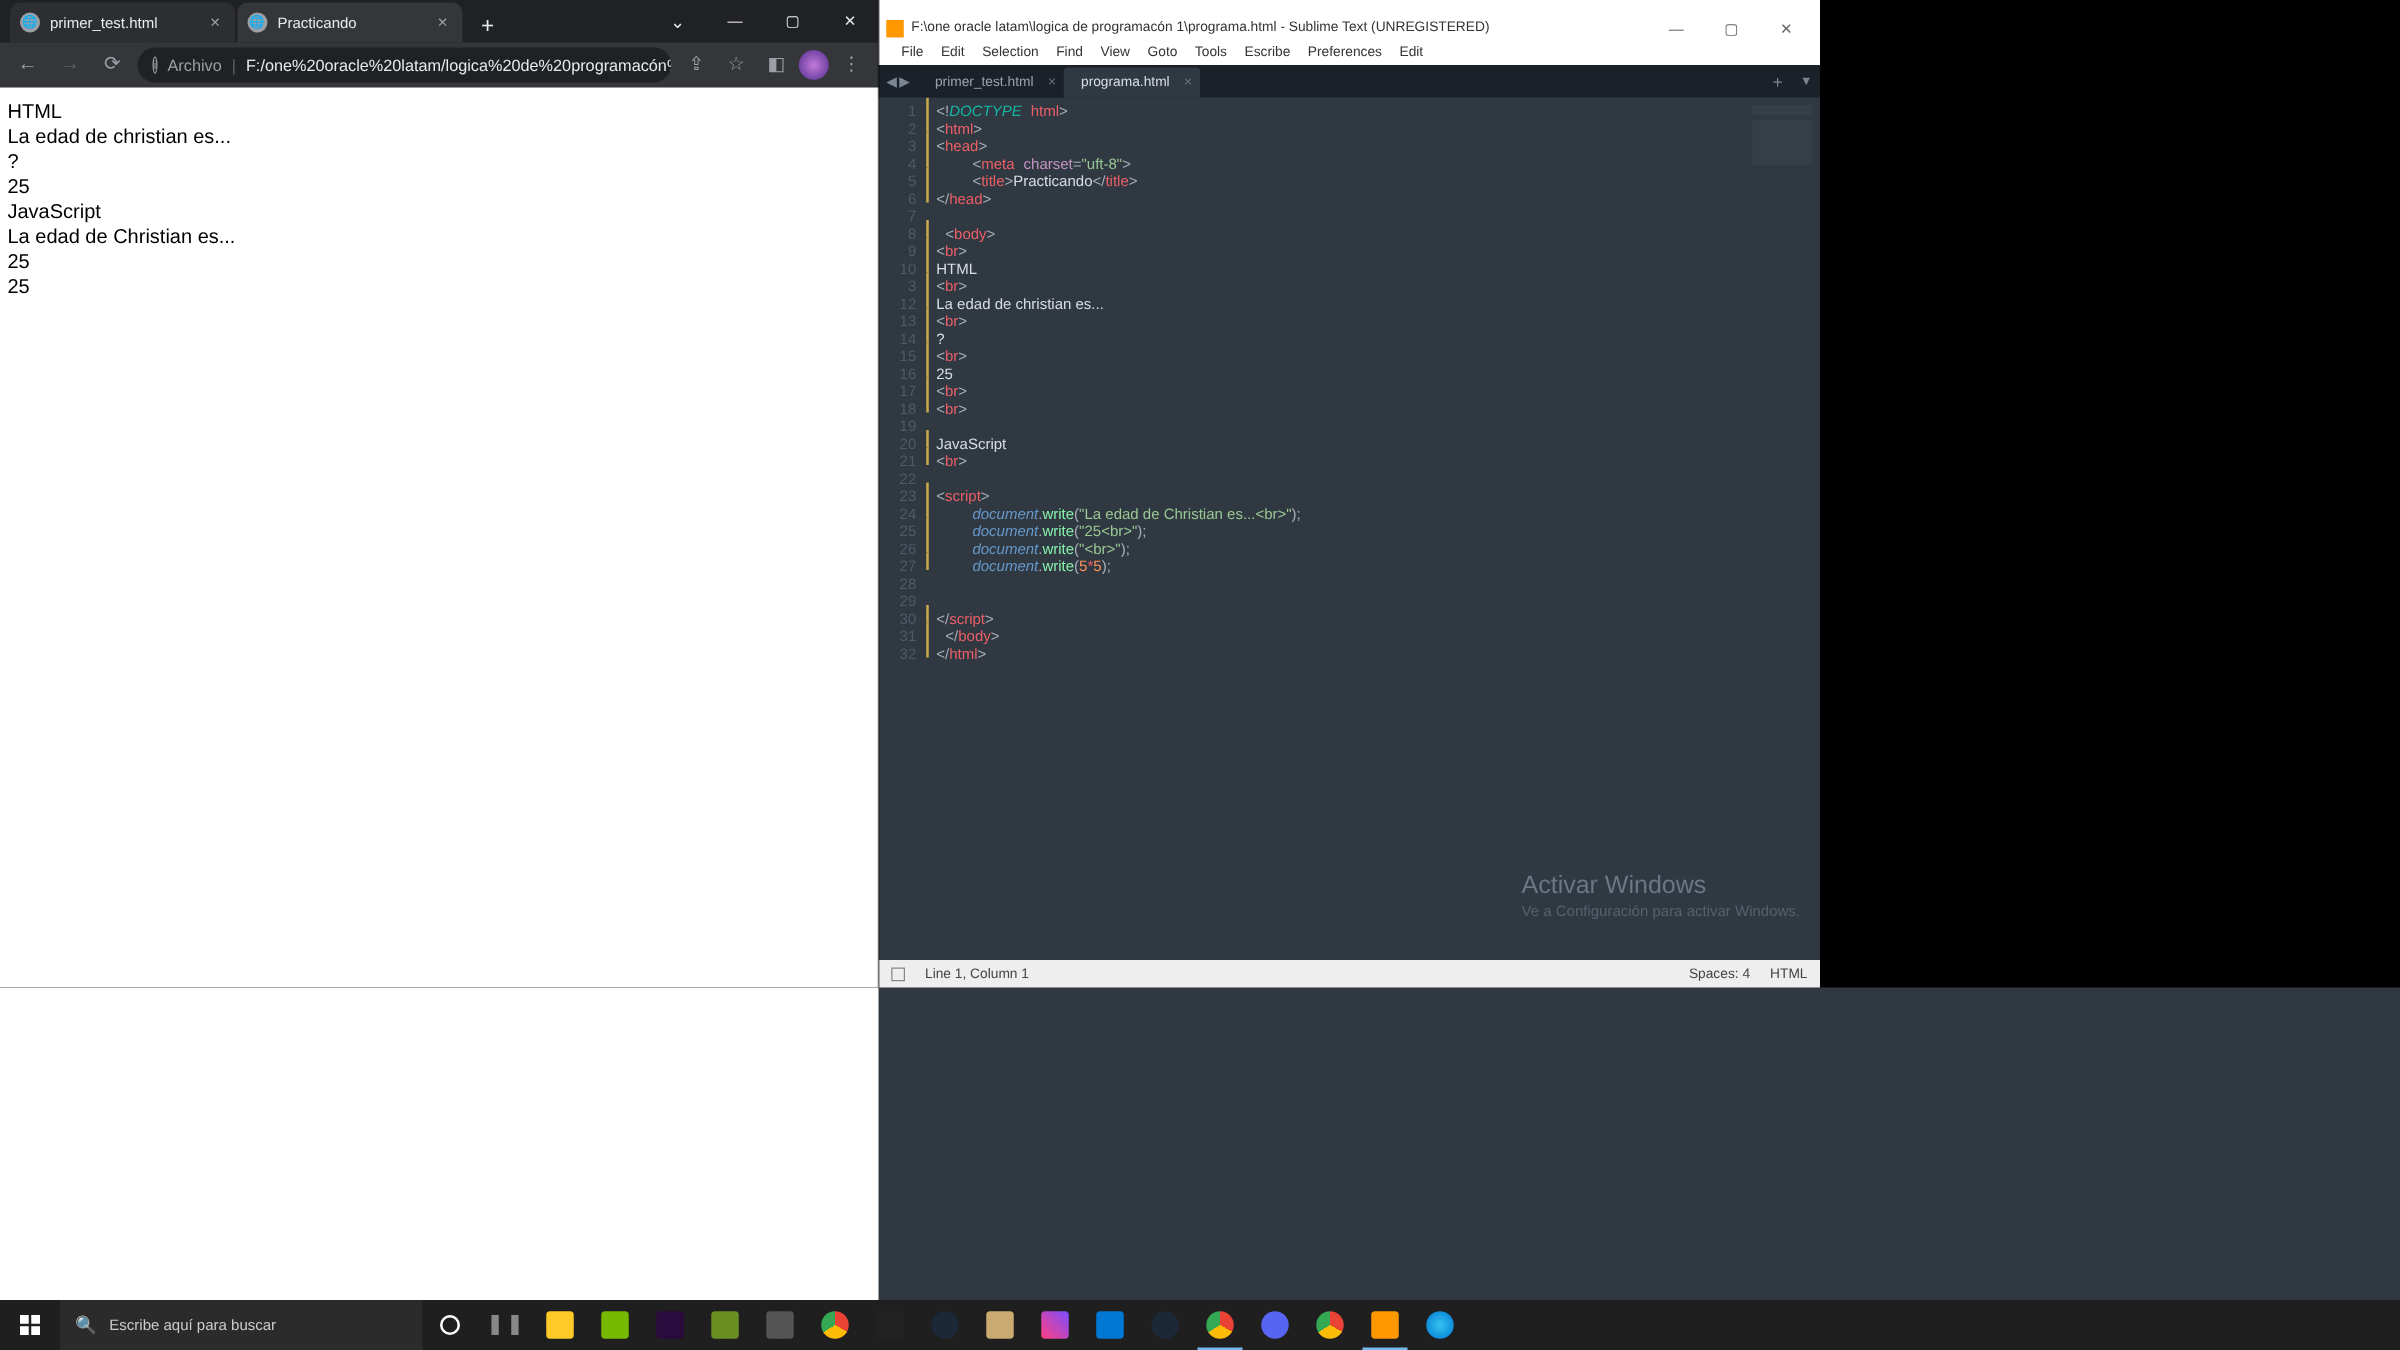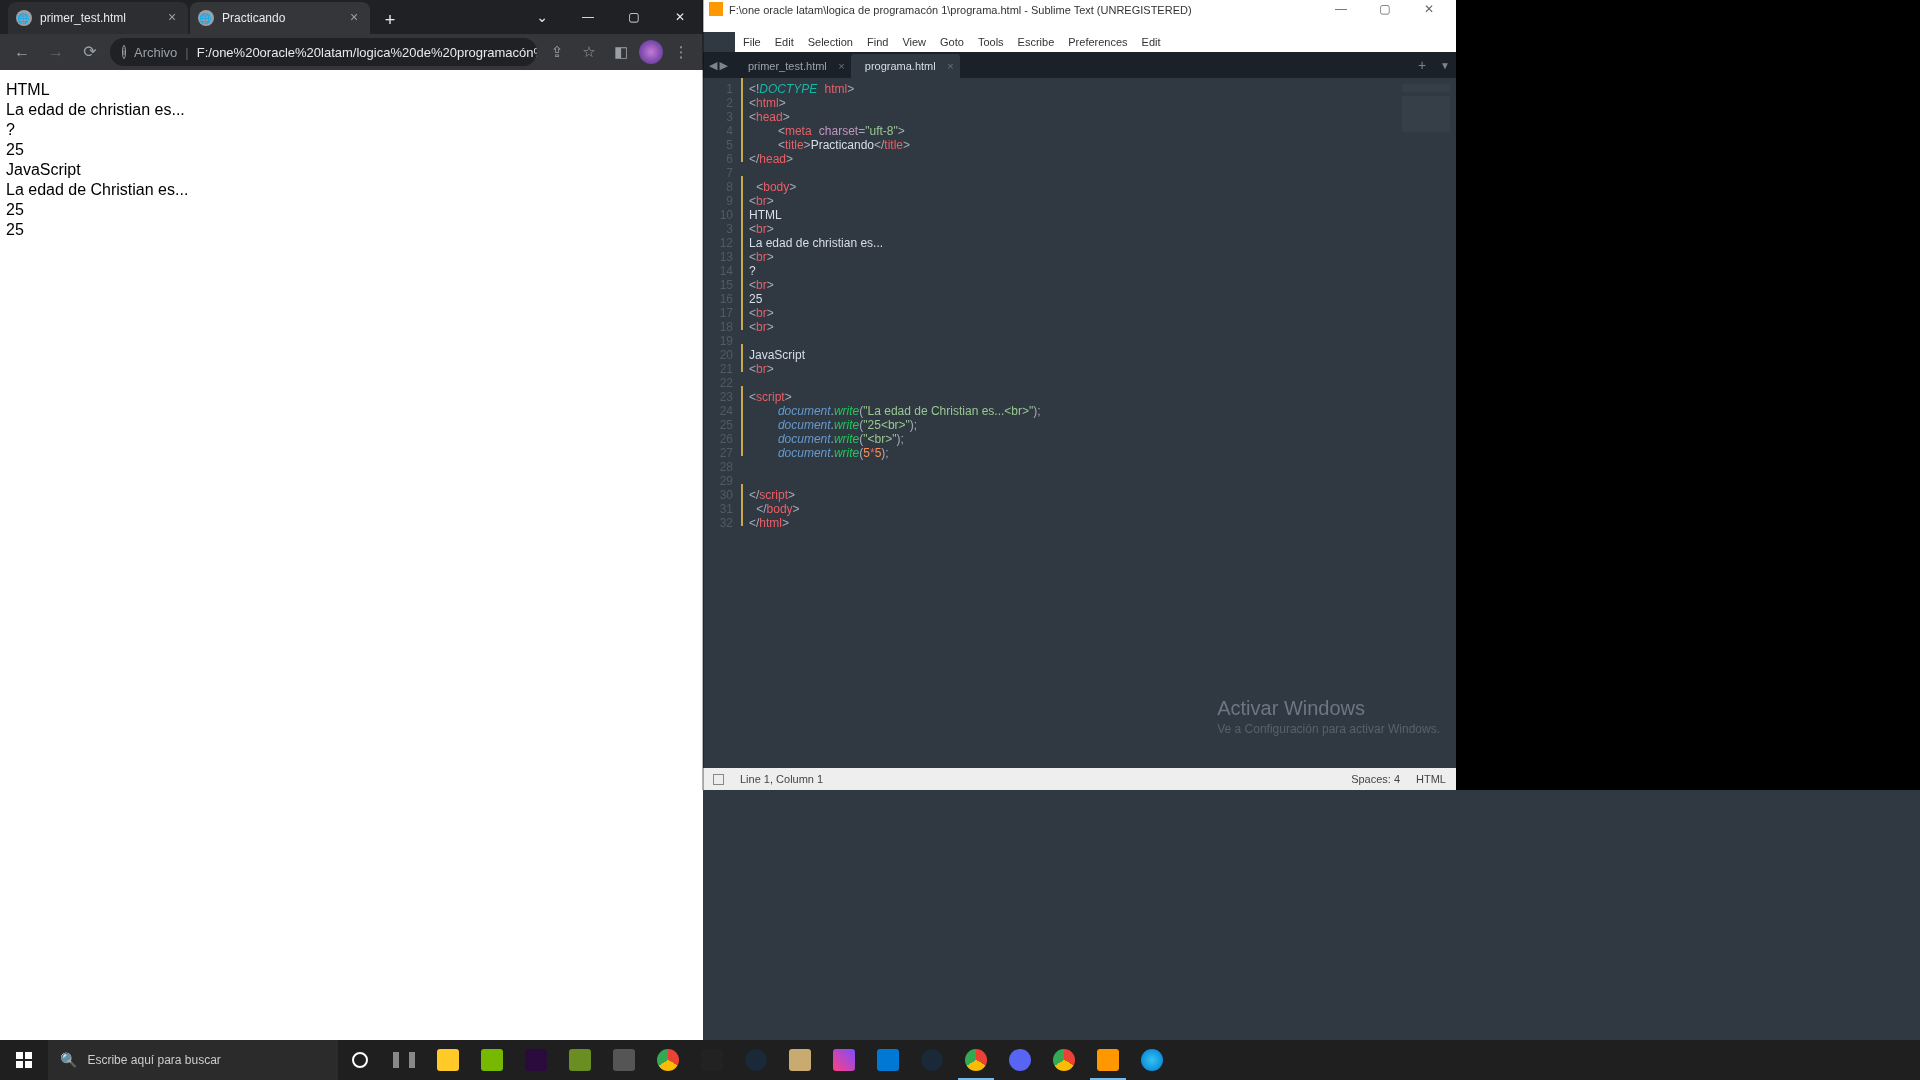--- a/index.html
+++ b/index.html
@@ -24,26 +24,26 @@
 .omnibox .prefix{}
 .omnibox .sep{ color:#5f6368;}
 .omnibox .path{ color:#e8eaed; white-space:nowrap;}
 .right-icons{ display:flex; gap:4px; align-items:center;}
 .right-icons .i{ width:28px;height:28px;color:#9aa0a6;text-align:center;line-height:28px;font-size:15px;}
 .avatar{ width:24px;height:24px;border-radius:50%;background:radial-gradient(circle,#c27bd8,#4f2b8f);}
 .chrome-page{ flex:1; background:#fff; color:#000; font-family:"Times New Roman",serif; font-size:16px; padding:10px 6px; line-height:1.25; }
 
 
 .sublime{ position:absolute; left:703px; top:0; width:753px; height:790px; background:#303841; display:flex; flex-direction:column; }
-.st-title{ height:22px; background:#fff; display:flex; align-items:flex-end; font-size:11px; color:#333; padding:16px 6px; }
+.st-title{ height:22px; background:#fff; display:flex; align-items:flex-start; font-size:11px; color:#333; padding:16px 6px; }
 .st-title .logo{ width:14px;height:14px;background:#ff9800;margin-right:6px;}
 .st-title .t{ flex:1;}
 .st-title .wc{ display:flex; gap:2px;}
 .st-title .wc div{ width:42px;text-align:center;color:#666;font-size:12px;}
-.st-menu{ height:20px; background:#fff; display:flex; align-items:center; font-size:11px; color:#333; padding:0 8px; gap:14px;margin-left:32px;}
+.st-menu{ height:20px; background:#fff; display:flex; align-items:center; font-size:11px; color:#333; padding:0 18px; gap:14px;}
 .st-tabs{ height:26px; background:#1b2129; display:flex; align-items:flex-end;}
 .st-navarr{ display:flex; gap:2px; padding:0 6px; color:#7b8591; font-size:11px; height:100%; align-items:center;}
 .st-navarr span{ cursor:default;}
 .st-tab{ height:24px; padding:0 24px 0 14px; background:#1b2129; color:#9aa3ad; font-size:11px; display:flex; align-items:center; position:relative; border-radius:3px 3px 0 0;}
 .st-tab.active{ background:#303841; color:#d8dee9;}
 .st-tab .x{ position:absolute; right:6px; font-size:11px; color:#6a737d;}
 .st-tabs .spacer{ flex:1;}
 .st-tabs .plus{ color:#7b8591; padding:0 8px; height:100%; display:flex; align-items:center; font-size:14px;}
 .st-tabs .drop{ color:#7b8591; padding:0 6px; height:100%; display:flex; align-items:center; font-size:10px;}
 .st-body{ flex:1; display:flex; position:relative; overflow:hidden; }
@@ -63,21 +63,21 @@
 .st-status .grow{ flex:1;}
 
 
 .pnc{color:#a6acb9;} 
 .kw{color:#ec5f67;}  
 .doctype{color:#14b8a6; font-style:italic;}
 .attr{color:#c594c5;}
 .str{color:#99c794;} 
 .txt{color:#d8dee9;}
 .obj{color:#6699cc; font-style:italic;} 
-.fn{color:#22c55e;font-style:italic;}
+.fn{color:#86efac;}
 .num{color:#f99157;}
 .op{color:#ec5f67;}
 
 
 .taskbar{ position:absolute; left:0; bottom:0; width:1920px; height:40px; background:#1f1f1f; display:flex; align-items:center; color:#fff; font-size:12px;}
 .start{ width:48px;height:40px;display:flex;align-items:center;justify-content:center;}
 .start .grid{ width:16px;height:16px; display:grid; grid-template-columns:1fr 1fr; grid-template-rows:1fr 1fr; gap:2px;}
 .start .grid div{ background:#fff;}
 .search{ width:290px; height:40px; background:#2b2b2b; display:flex; align-items:center; padding:0 12px; gap:10px; color:#ccc;}
 .search .mag{ font-size:14px;}

